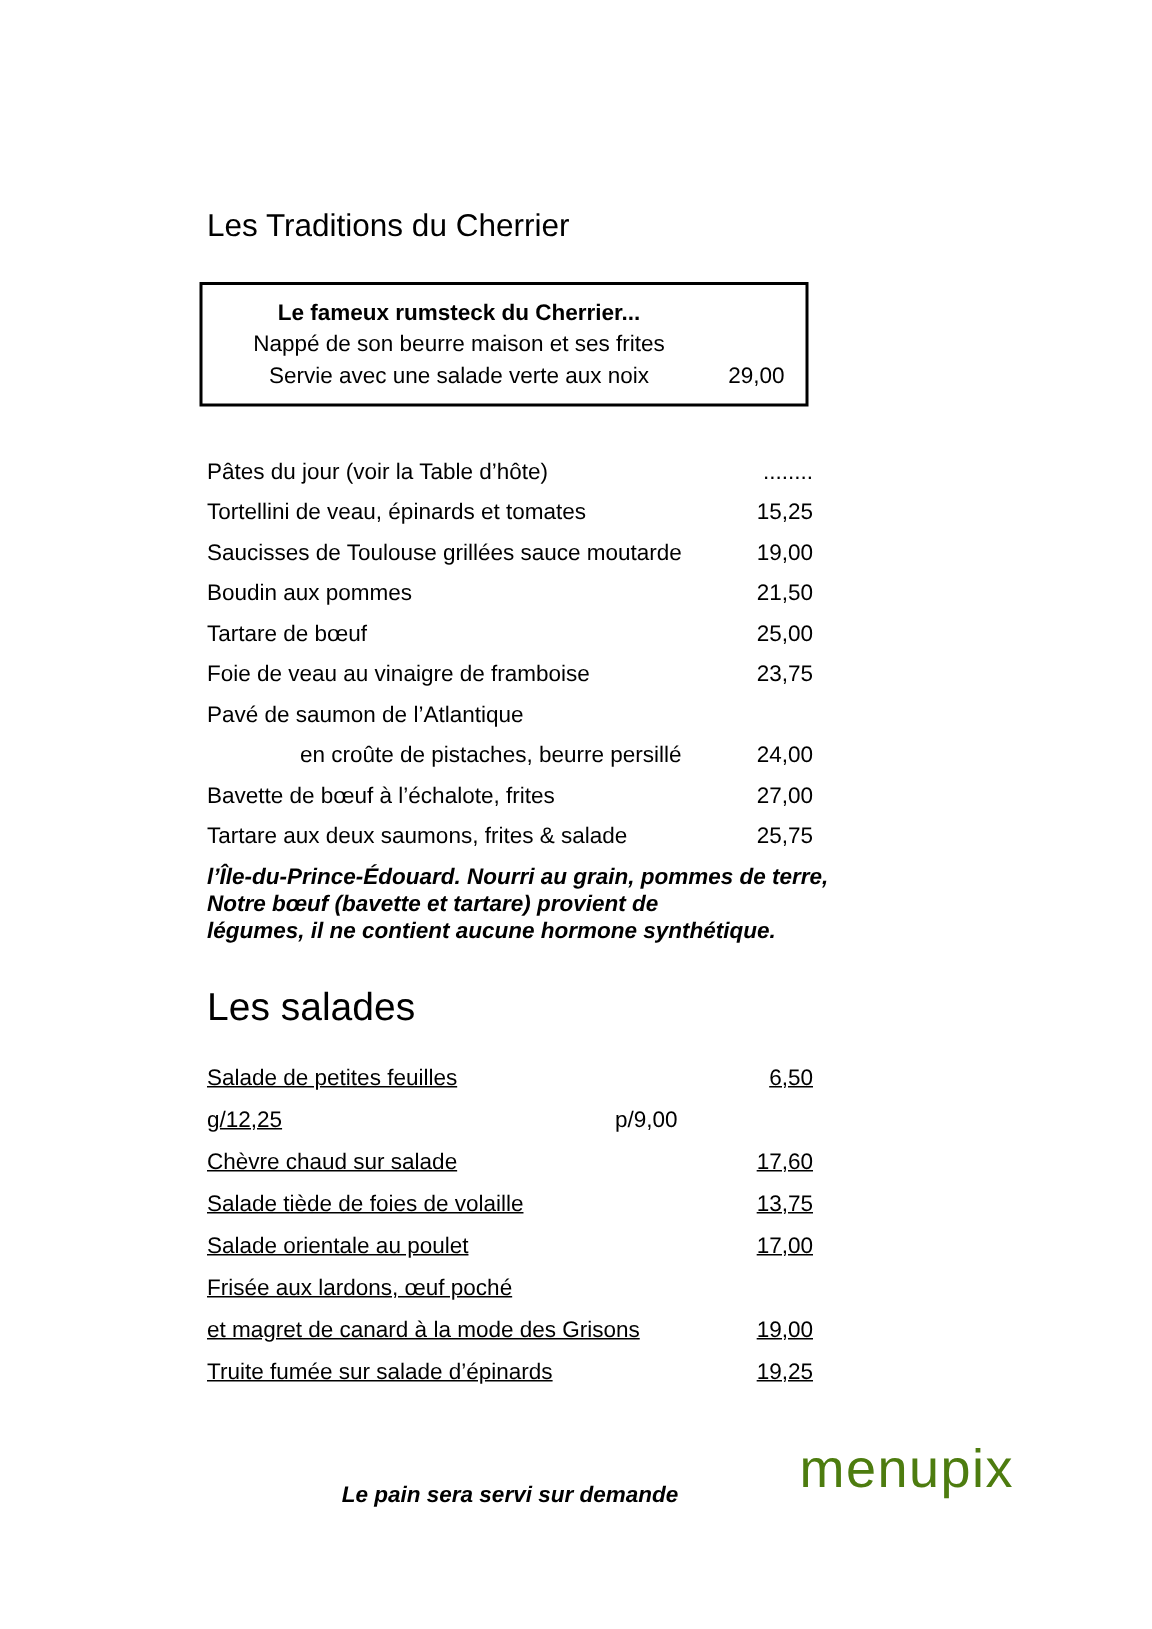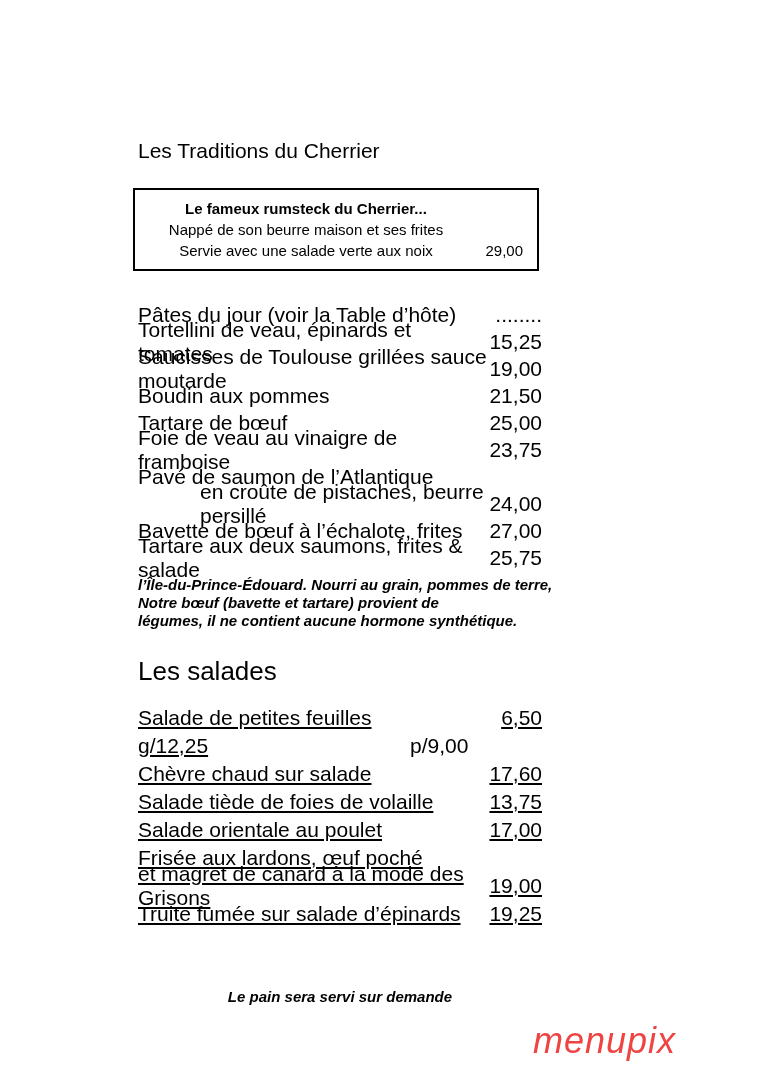--- a/index.html
+++ b/index.html
@@ -38,21 +38,21 @@
   }
   .fb-title { font-weight: 700; }
   .fb-price {
     position: absolute;
     right: 14px;
     bottom: 8px;
     font-weight: 400;
   }
   .items {
     margin-top: 30px;
-    font-size: 21px;
+    font-size: 15px;
   }
   .row {
     position: relative;
     display: flex;
     justify-content: space-between;
     align-items: center;
     height: 27px;
   }
   .salades-list .row { height: 28px; text-decoration: underline; }
   .row.indent .name { padding-left: 62px; }
@@ -78,26 +78,25 @@
     top: 988px;
     width: 404px;
     text-align: center;
     font-size: 15px;
     font-weight: 700;
     font-style: italic;
   }
   .watermark {
     position: absolute;
     left: 533px;
-    top: 1020px;
+    top: 958px;
     font-size: 36px;
-    color: #ef4444;
+    color: #4d7c0f;
     letter-spacing: 1px;
     font-weight: 400;
-    font-style: italic;
   }
 </style>
 </head>
 <body>
 
 <div class="sheet">
   <div class="content">
 
     <h1 class="menu-title">Les Traditions du Cherrier</h1>
 

